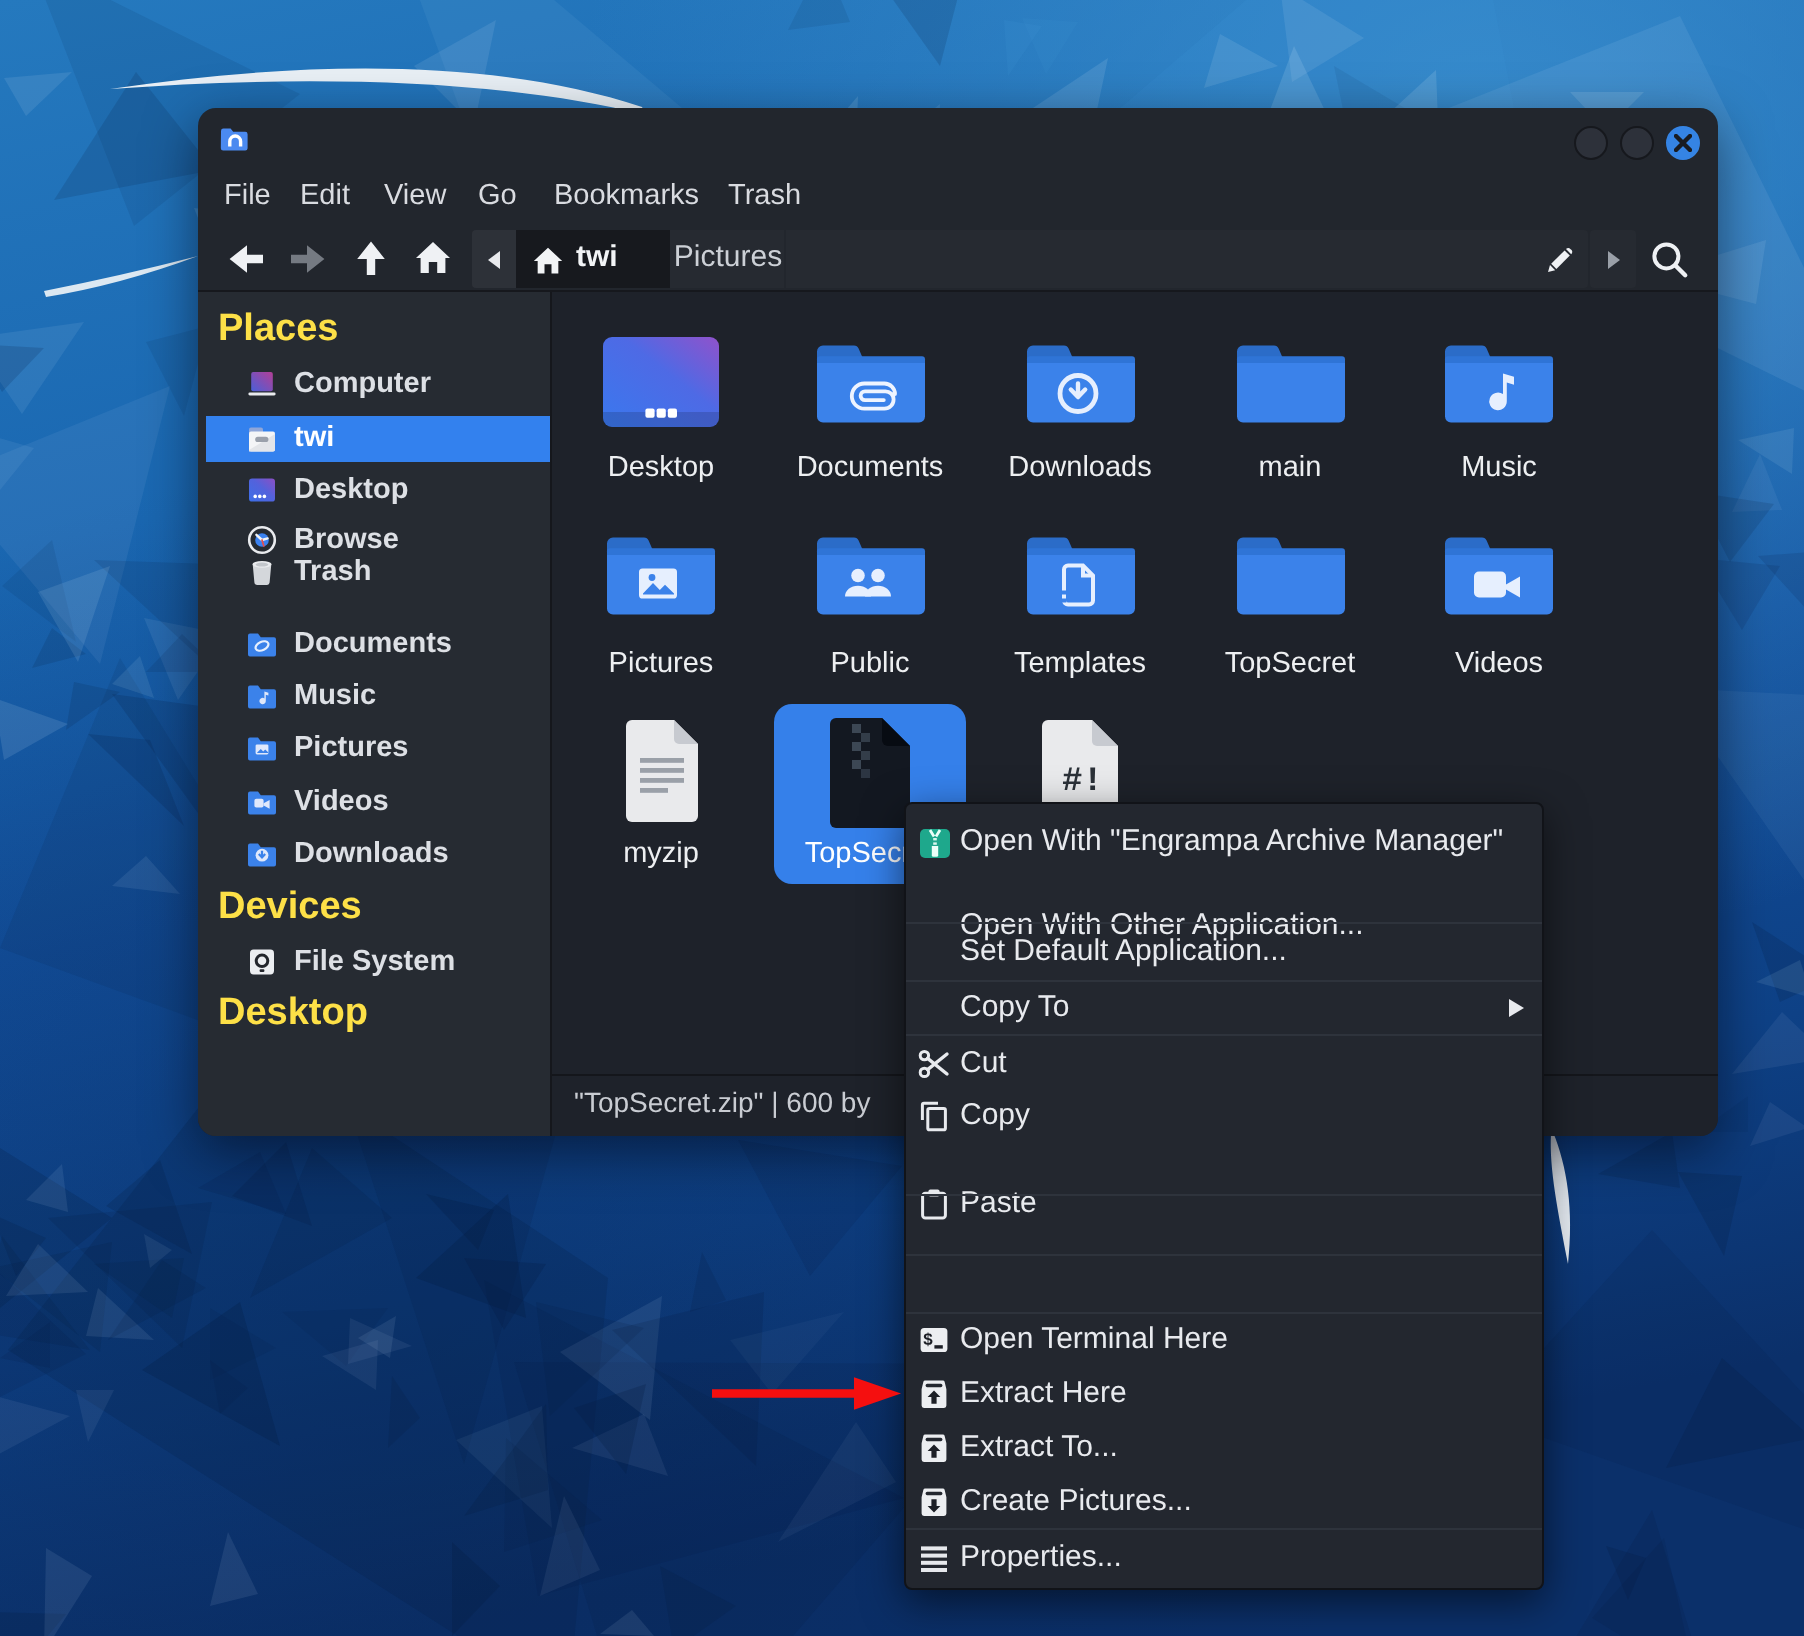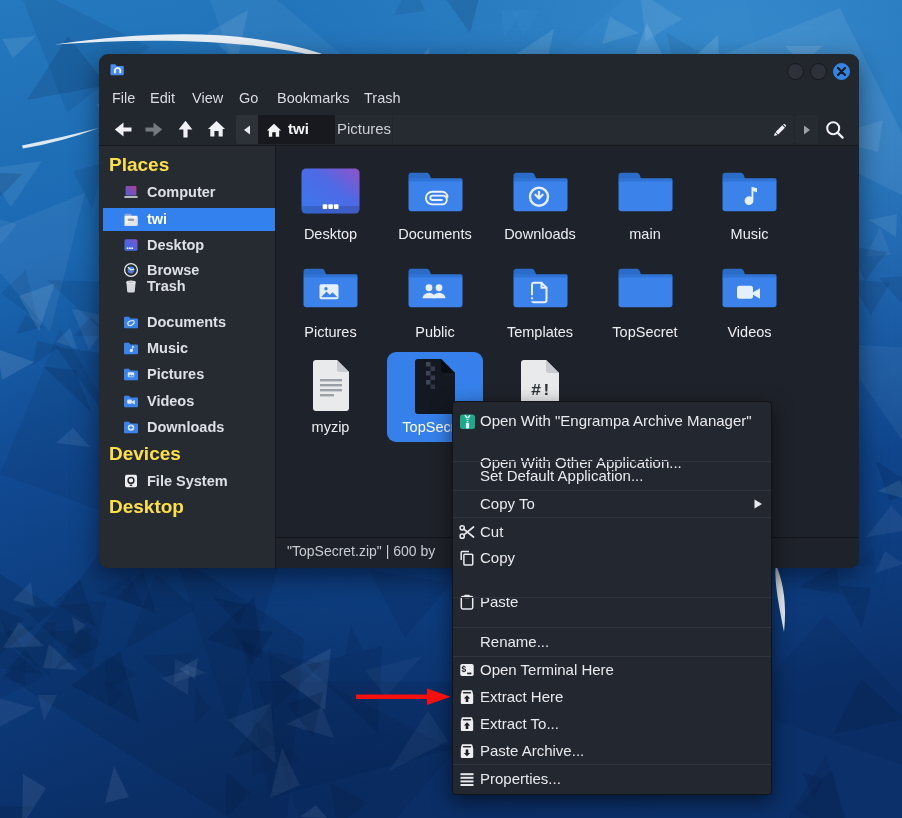--- a/index.html
+++ b/index.html
@@ -531,23 +531,20 @@
   </div>
   <div class="mrow" style="top:186px">
     <svg width="16" height="16" viewBox="0 0 16 16">
       <rect x="2.3" y="2.6" width="11.4" height="12.4" rx="1.4" stroke="#e8eaee" stroke-width="1.5" fill="none"></rect>
       <rect x="5.2" y="0.8" width="5.6" height="3.4" rx="1" fill="#e8eaee"></rect>
     </svg>
     <span class="mtx">Paste</span>
   </div>
   <div class="msep" style="top:195.4px"></div>
   <div class="msep" style="top:225.2px"></div>
-  <div class="mrow" style="top:226.2px">
-      <span class="mtx">Rename...</span>
-    </div>
   <div class="msep" style="top:253.6px"></div>
   <div class="mrow" style="top:254.8px">
     <svg width="16" height="16" viewBox="0 0 16 16">
       <rect x="1.3" y="2" width="13.4" height="12" rx="1.8" fill="#eceef1"></rect>
       <text x="2.6" y="10.3" font-size="8.5" font-weight="bold" fill="#1c1f26" font-family="Liberation Sans, sans-serif">$</text>
       <rect x="8.2" y="10.6" width="4.2" height="1.7" fill="#1c1f26"></rect>
     </svg>
     <span class="mtx">Open Terminal Here</span>
   </div>
   <div class="mrow" style="top:308.6px">
@@ -565,21 +562,21 @@
       <path d="M8,6.3 l3.2,3.2 h-1.9 v3.4 h-2.6 v-3.4 h-1.9 Z" fill="#1c1f26"></path>
     </svg>
     <span class="mtx">Extract Here</span>
   </div>
   <div class="mrow" style="top:335.6px">
     <svg width="16" height="16" viewBox="0 0 16 16">
       <path d="M1.8,5.6 L2.7,1.9 a0.9,0.9 0 0 1 0.9,-0.7 h8.8 a0.9,0.9 0 0 1 0.9,0.7 L14.2,5.6 v8.2 a1.2,1.2 0 0 1 -1.2,1.2 H3 a1.2,1.2 0 0 1 -1.2,-1.2 Z" fill="#eceef1"></path>
       <rect x="3.8" y="2.9" width="8.4" height="1.7" rx="0.8" fill="#23272f"></rect>
       <path d="M8,13.2 l-3.2,-3.2 h1.9 V6.6 h2.6 v3.4 h1.9 Z" fill="#1c1f26"></path>
     </svg>
-    <span class="mtx">Paste Archive...</span>
+    <span class="mtx">Create Pictures...</span>
   </div>
   <div class="msep" style="top:362.4px"></div>
   <div class="mrow" style="top:363.6px">
     <svg width="16" height="16" viewBox="0 0 16 16">
       <rect x="1.5" y="2.2" width="13" height="2" fill="#e6e8ec"></rect>
       <rect x="1.5" y="5.8" width="13" height="2" fill="#e6e8ec"></rect>
       <rect x="1.5" y="9.4" width="13" height="2" fill="#e6e8ec"></rect>
       <rect x="1.5" y="13" width="13" height="2" fill="#e6e8ec"></rect>
     </svg>
     <span class="mtx">Properties...</span>

